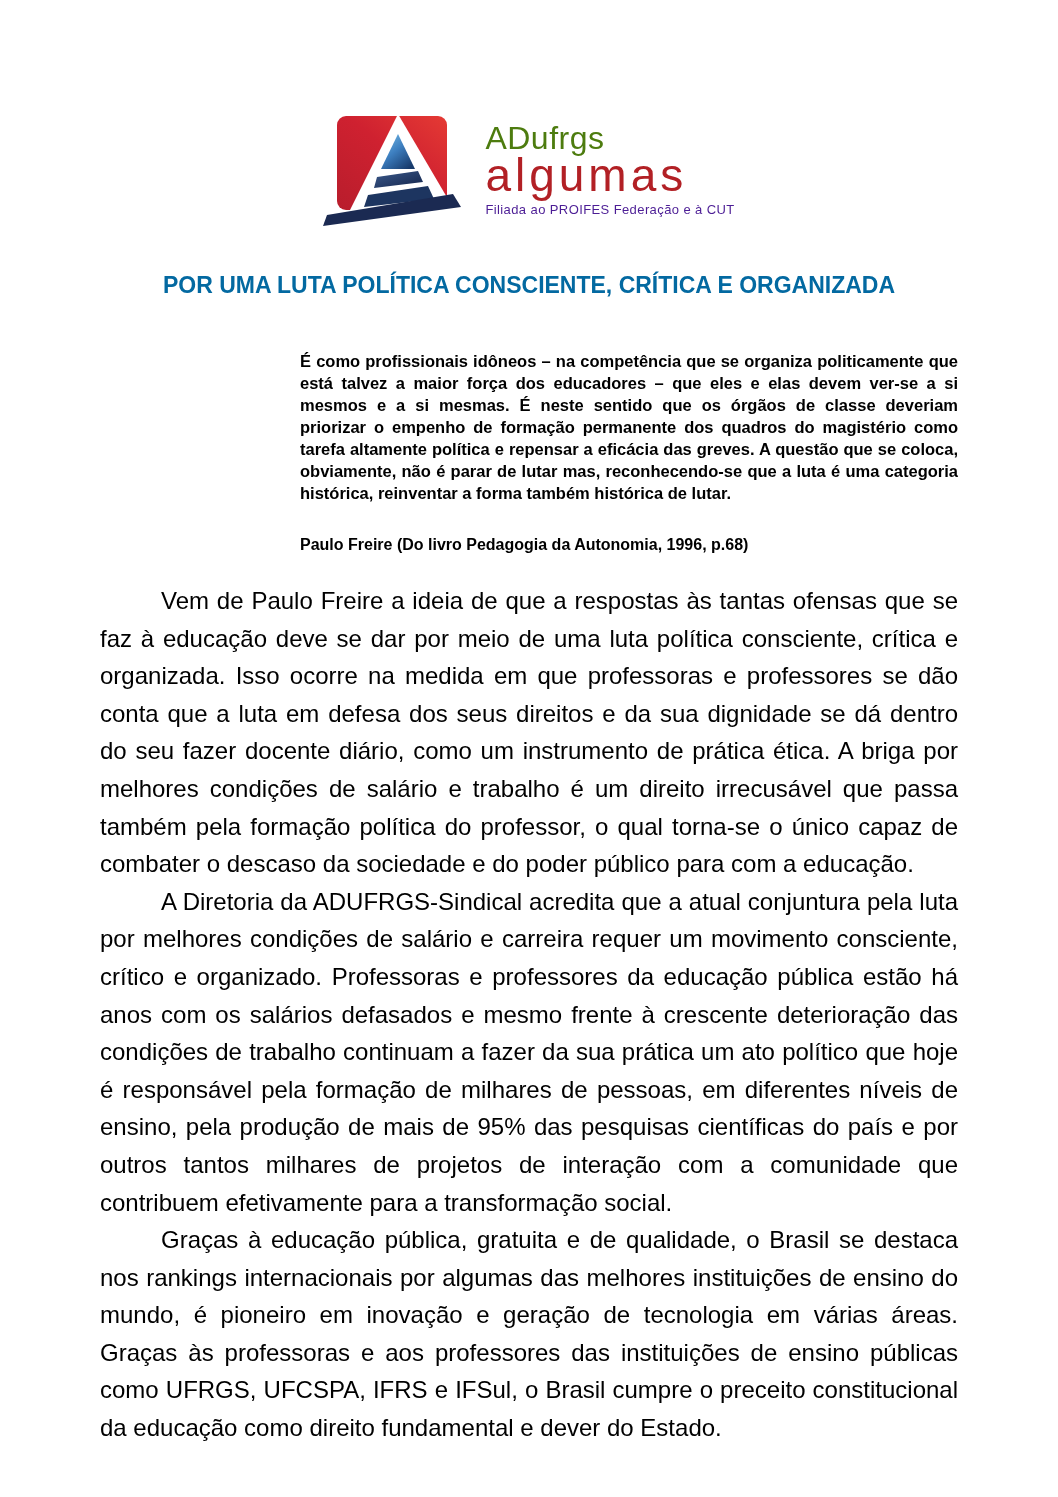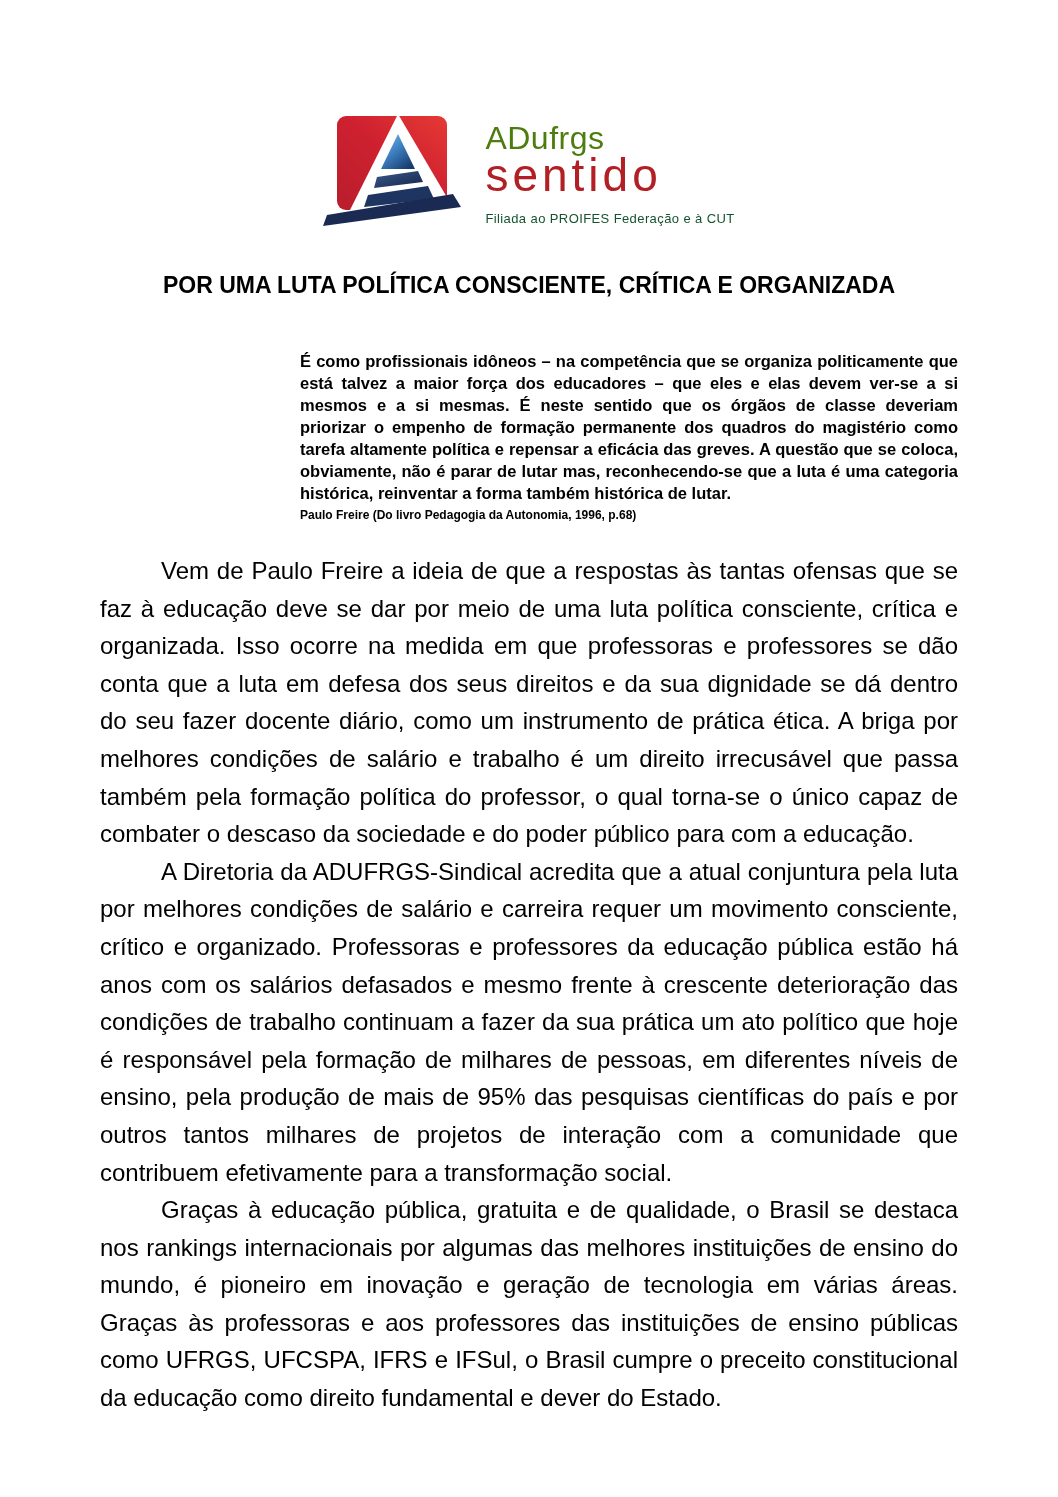--- a/index.html
+++ b/index.html
@@ -46,46 +46,47 @@
     letter-spacing: 0.5px;
   }
   .brand-2 {
     font-size: 46px;
     font-weight: normal;
     line-height: 0.92;
     color: #b22025;
     letter-spacing: 4px;
   }
   .tagline {
-    margin-top: 15px;
+    margin-top: 6px;
     font-size: 13px;
-    color: #14532d;
+    color: #4c1d95;
     letter-spacing: 0.4px;
   }
   
   .doc-title {
     margin: 36px 0 0 0;
     text-align: center;
     font-size: 23px;
     line-height: 30px;
     font-weight: bold;
-    color: #000000;
+    color: #0369a1;
   }
   
   .quote {
     margin: 50px 0 0 200px;
     font-size: 16.5px;
     line-height: 22px;
     text-align: justify;
     font-weight: bold;
   }
   .quote-attr {
-    font-size: 12px;
+    font-size: 16px;
     line-height: 22px;
     text-align: left;
+    margin-top: 30px;
   }
   
   .body-text {
     margin-top: 26px;
   }
   .body-text p {
     margin: 0;
     text-indent: 61px;
     font-size: 24px;
     line-height: 37.6px;
@@ -123,21 +124,21 @@
       <polygon points="75,20 58,55 92,55" fill="url(#blueGrad)"></polygon>
 
       <polygon points="54,63 95,57 100,68 51,74" fill="url(#navGrad)"></polygon>
 
       <polygon points="45,81 105,72 111,85 41,93" fill="#1d3560"></polygon>
 
       <polygon points="4,101 130,80 138,93 0,112" fill="#1b2a52"></polygon>
     </svg>
     <div class="logo-text">
       <span class="brand-1">ADufrgs</span>
-      <span class="brand-2">sentido</span>
+      <span class="brand-2">algumas</span>
       <span class="tagline">Filiada ao PROIFES Federação e à CUT</span>
     </div>
   </div>
 
   <h1 class="doc-title">POR UMA LUTA POLÍTICA CONSCIENTE, CRÍTICA E ORGANIZADA</h1>
 
   <div class="quote">
     <div>É como profissionais idôneos – na competência que se organiza politicamente que está talvez a maior força dos educadores – que eles e elas devem ver-se a si mesmos e a si mesmas. É neste sentido que os órgãos de classe deveriam priorizar o empenho de formação permanente dos quadros do magistério como tarefa altamente política e repensar a eficácia das greves. A questão que se coloca, obviamente, não é parar de lutar mas, reconhecendo-se que a luta é uma categoria histórica, reinventar a forma também histórica de lutar.</div>
     <div class="quote-attr">Paulo Freire (Do livro Pedagogia da Autonomia, 1996, p.68)</div>
   </div>

